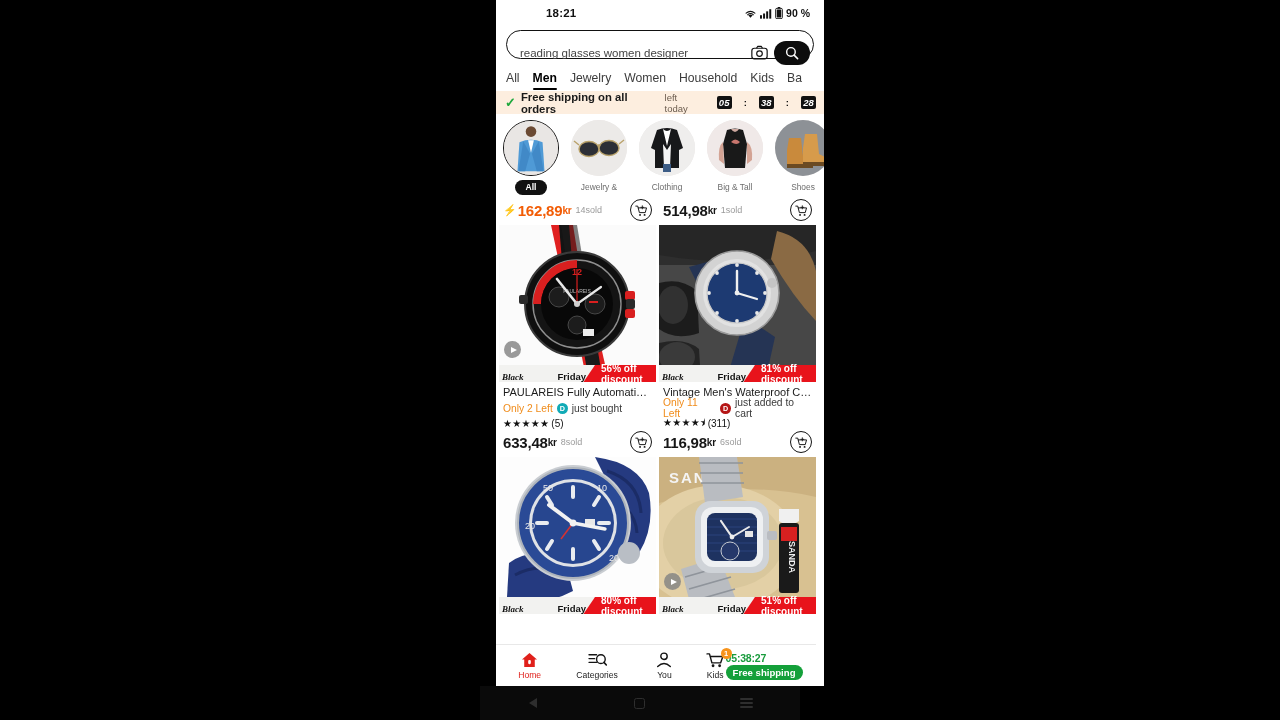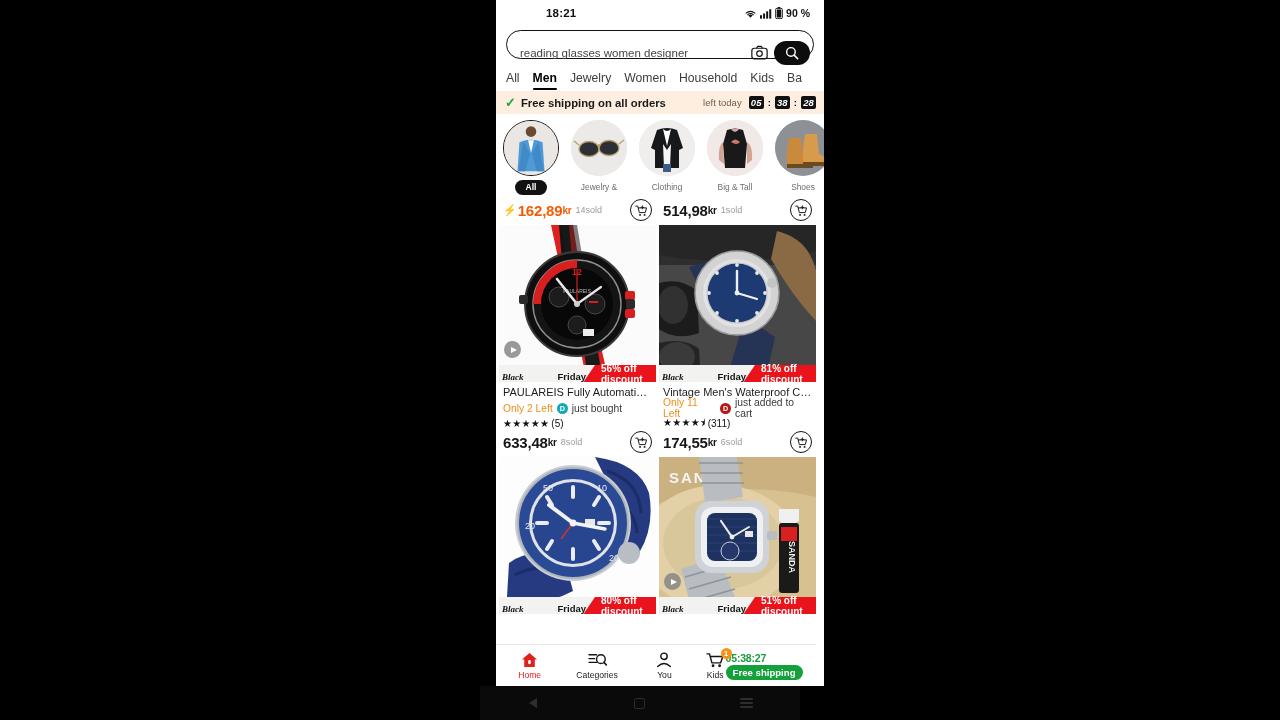--- a/index.html
+++ b/index.html
@@ -114,21 +114,21 @@
   
   .promo {
     background: #fdeedf;
     height: 23px;
     display: flex;
     align-items: center;
     padding: 0 8px 0 9px;
   }
   .promo-check { color: #1ea83c; font-size: 13px; font-weight: bold; margin-right: 5px; }
   .promo-text { font-size: 11.3px; font-weight: bold; color: #1a1a1a; }
-  .promo-right { margin-left: auto; display: flex; align-items: center; gap: 4px; }
+  .promo-right { margin-left: auto; display: flex; align-items: center; gap: 12px; }
   .promo-label { font-size: 9.5px; color: #6b5c4e; margin-right: 3px; }
   .tbox {
     background: #111; color: #fff;
     font-size: 9.5px; font-weight: bold;
     border-radius: 2px;
     padding: 1px 2px;
     min-width: 15px;
     text-align: center;
     line-height: 11px;
     font-style: italic;
@@ -677,21 +677,21 @@
               <span class="stock-left">Only 11 Left</span>
               <span class="dot-badge" style="background:#b51616">D</span>
               <span class="activity">just added to cart</span>
             </div>
             <div class="rating-row">
               <span class="stars">★★★★⯨</span>
               <span class="rcount">(311)</span>
             </div>
           </div>
           <div class="price-row">
-            <span class="price">174,55</span>
+            <span class="price">116,98</span>
             <span class="price kr" style="font-size:10px">kr</span>
             <span class="sold">6sold</span>
             <span class="cartbtn">
               <svg class="icon-svg" width="13" height="13" viewBox="0 0 16 16">
                 <path d="M1 2.6 H3.4 L5.4 10.6 H12.6 L14.2 4.8 H4" fill="none" stroke="#141414" stroke-width="1.2" stroke-linejoin="round" stroke-linecap="round"></path>
                 <circle cx="6.2" cy="13.4" r="1.2" fill="#141414"></circle>
                 <circle cx="11.8" cy="13.4" r="1.2" fill="#141414"></circle>
                 <path d="M9 2.2 V6 M7.2 4.1 H10.8" stroke="#141414" stroke-width="1.1" stroke-linecap="round"></path>
               </svg>
             </span>

